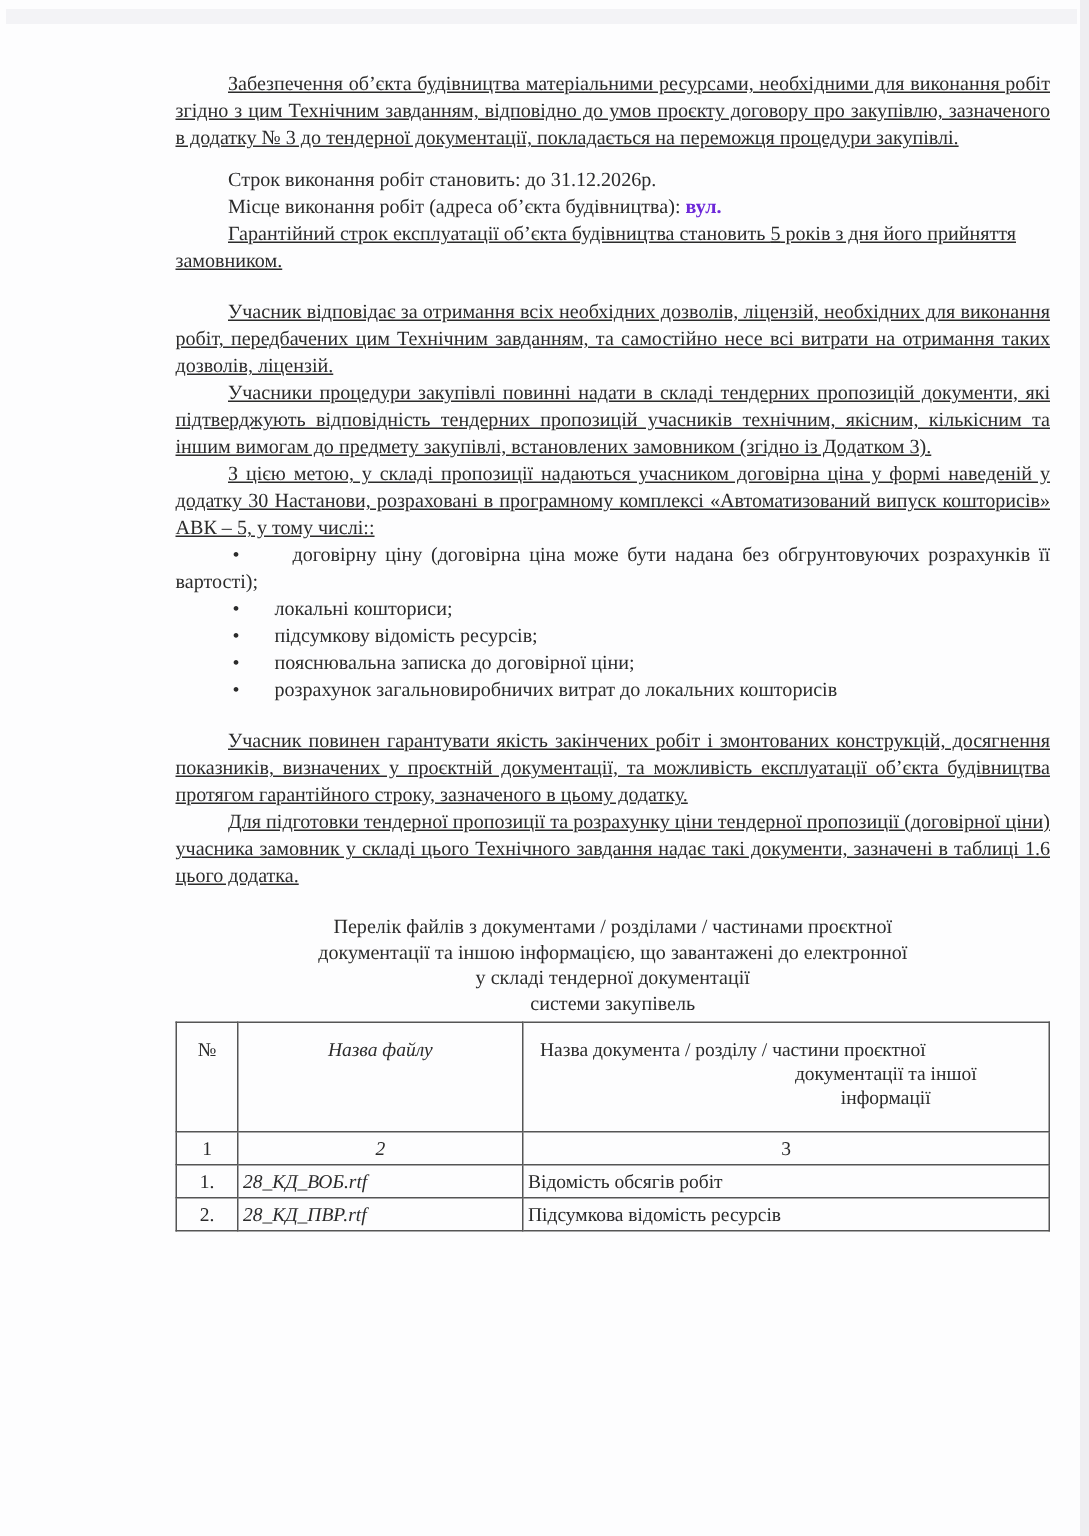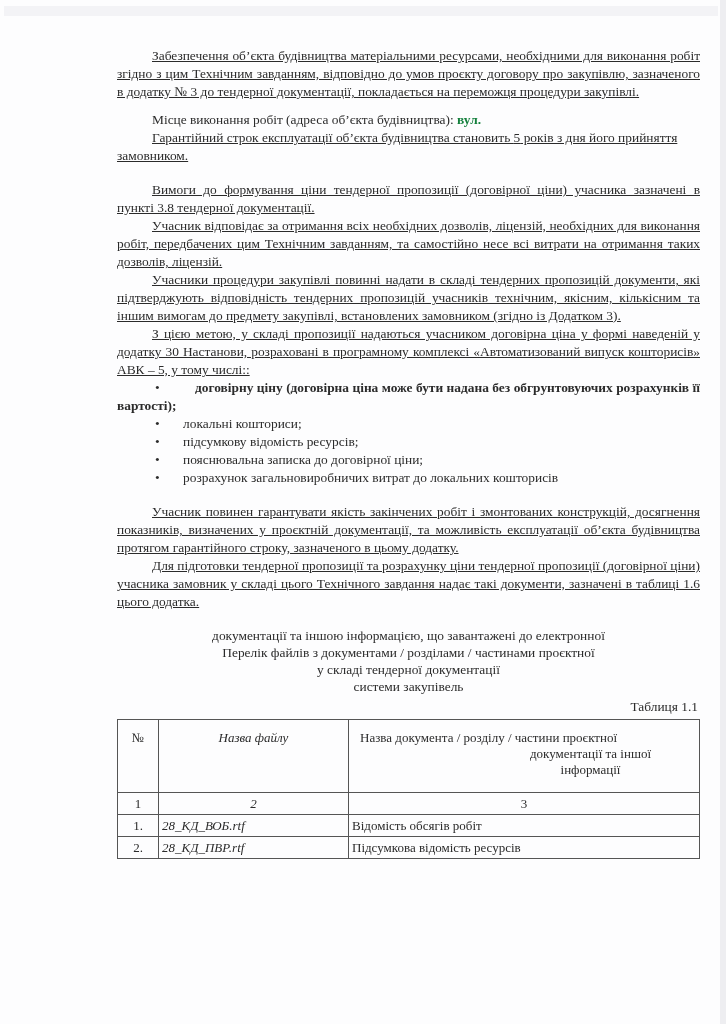--- a/index.html
+++ b/index.html
@@ -8,27 +8,27 @@
     font-family:"Liberation Serif", "DejaVu Serif", serif; color:#2b2b2b; font-size:13.4px;
   }
   .scanband { position:absolute; left:4px; right:8px; top:6px; height:10px; background:#f3f3f6; }
   .rightedge { position:absolute; right:0; top:0; bottom:0; width:6px; background:#eeeef1; }
   .page { position:absolute; left:117px; top:47px; width:583px; }
   p { margin:0; line-height:18px; text-align:justify; }
   .ind { text-indent:35px;text-decoration:underline; }
   .ind2 { padding-left:35px; }
   .gap { height:10px; }
   .gap2 { height:16px; }
-  b { font-weight:bold; color:#15803d; }
+  b { font-weight:bold; color:#6d28d9; }
   .u { text-decoration:underline; }
   ul.bl { list-style:none; margin:0; padding:0; }
   ul.bl li { position:relative; line-height:18px; text-align:justify; }
   ul.bl li .dot { position:absolute; left:38px; top:0; }
   ul.bl li .txt { display:block; padding-left:66px; }
-  ul.bl li.first .txt { padding-left:0; text-indent:78px;font-weight:bold; }
+  ul.bl li.first .txt { padding-left:0; text-indent:78px; }
   .caption { text-align:center; line-height:17px; margin-top:0; }
   .tabno { text-align:right; line-height:17px; margin-top:3px; margin-right:2px; }
   table { border-collapse:collapse; width:583px; margin-top:4px; font-size:13px; }
   td, th { border:1px solid #555; font-weight:normal; vertical-align:top; padding:0 3px; }
   th { height:62px; padding-top:10px; line-height:16px; }
   .c1 { width:34px; text-align:center; }
   .c2 { width:183px;font-style:italic; }
   .c3 { }
   .nums td { text-align:center; height:21px; line-height:21px; }
   .row td { height:21px; line-height:21px; }
@@ -37,24 +37,24 @@
 </style>
 </head>
 <body>
 
 <div class="scanband"></div>
 <div class="rightedge"></div>
 
 <div class="page">
   <p class="ind">Забезпечення об’єкта будівництва матеріальними ресурсами, необхідними для виконання робіт згідно з цим Технічним завданням, відповідно до умов проєкту договору про закупівлю, зазначеного в додатку № 3 до тендерної документації, покладається на переможця процедури закупівлі.</p>
   <div class="gap"></div>
+  <p class="ind2">Строк виконання робіт становить: до 31.12.2026р.</p>
   <p class="ind2"><span>Місце виконання робіт (адреса об’єкта будівництва): </span><b>вул.</b></p>
   <p class="ind" style="text-align:left;"><span>Гарантійний строк експлуатації об’єкта будівництва становить </span><span class="u">5</span><span> років з дня його прийняття замовником.</span></p>
   <div class="gap2"></div>
-  <p class="ind">Вимоги до формування ціни тендерної пропозиції (договірної ціни) учасника зазначені в пункті 3.8 тендерної документації.</p>
   <p class="ind">Учасник відповідає за отримання всіх необхідних дозволів, ліцензій, необхідних для виконання робіт, передбачених цим Технічним завданням, та самостійно несе всі витрати на отримання таких дозволів, ліцензій.</p>
   <p class="ind">Учасники процедури закупівлі повинні надати в складі тендерних пропозицій документи, які підтверджують відповідність тендерних пропозицій учасників технічним, якісним, кількісним та іншим вимогам до предмету закупівлі, встановлених замовником (згідно із Додатком  3).</p>
   <p class="ind">З цією метою, у складі пропозиції надаються учасником договірна ціна у формі наведеній у додатку 30 Настанови, розраховані в програмному комплексі «Автоматизований випуск кошторисів» АВК – 5, у тому числі::</p>
   <ul class="bl">
     <li class="first">
         <span class="dot">•</span>
         <span class="txt">договірну ціну (договірна ціна може бути надана без обгрунтовуючих розрахунків її вартості);</span>
       </li>
     <li>
         <span class="dot">•</span>
@@ -71,26 +71,25 @@
     <li>
         <span class="dot">•</span>
         <span class="txt">розрахунок загальновиробничих витрат до локальних кошторисів</span>
       </li>
   </ul>
   <div class="gap2"></div>
   <p class="ind">Учасник повинен гарантувати якість закінчених робіт і змонтованих конструкцій, досягнення показників, визначених у проєктній документації, та можливість експлуатації об’єкта будівництва протягом гарантійного строку, зазначеного  в цьому додатку.</p>
   <p class="ind">Для підготовки тендерної пропозиції та розрахунку ціни тендерної пропозиції (договірної ціни) учасника замовник у складі цього Технічного завдання надає такі документи, зазначені в таблиці 1.6 цього додатка.</p>
   <div class="gap2"></div>
   <div class="caption">
+    <div>Перелік файлів з документами / розділами / частинами проєктної</div>
     <div>документації та іншою інформацією, що завантажені до електронної</div>
-    <div>Перелік файлів з документами / розділами / частинами проєктної</div>
     <div>у складі тендерної документації</div>
     <div>системи закупівель</div>
   </div>
-  <div class="tabno">Таблиця 1.1</div>
   <table>
     <tbody>
         <tr>
       <th class="c1">№</th>
       <th class="c2" style="text-align:center;">Назва файлу</th>
       <th class="c3">
         <span class="h3a">Назва документа / розділу / частини проєктної</span>
         <span class="h3b">документації та іншої</span>
         <span class="h3b">інформації</span>
       </th>

